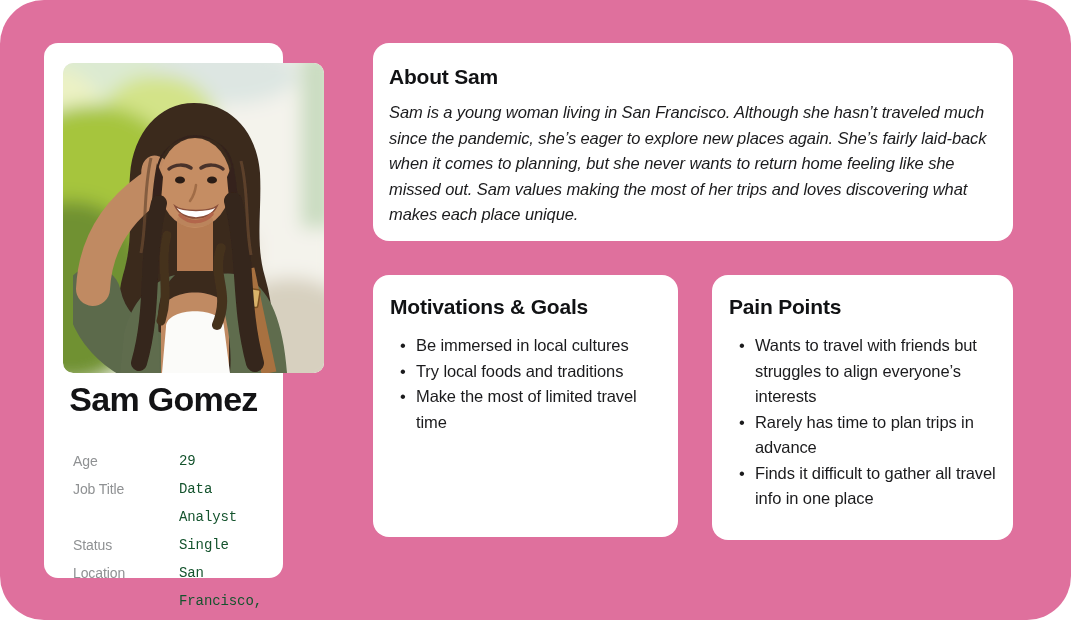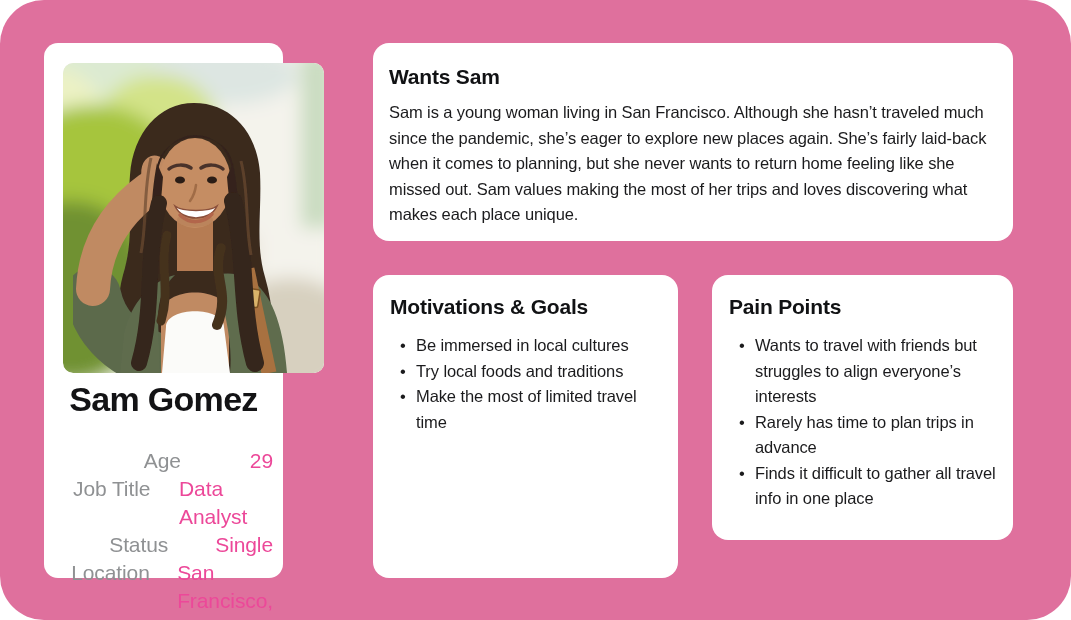--- a/index.html
+++ b/index.html
@@ -28,39 +28,40 @@
     border-radius:10px; overflow:hidden;
     background:#e9ecdf;
   }
   .profile-name {
     position:absolute; left:0; top:337px; width:100%;
     margin:0; text-align:center;
     font-size:34px; font-weight:bold; letter-spacing:-0.7px;
     color:#131315;
   }
   .details { position:absolute; left:29px; top:404px; right:10px; }
-  .detail-row { display:flex; font-size:21px; line-height:28px; letter-spacing:-0.1px;justify-content:flex-end; }
+  .detail-row { display:flex; font-size:14px; line-height:28px; letter-spacing:-0.1px; }
   .detail-label { width:106px; color:#8F9193; flex:0 0 auto; }
-  .detail-value { color:#ec4899; }
+  .detail-value { color:#14532d;font-family:Liberation Mono, monospace; }
 
   
   .about-card       { left:373px; top:43px;  width:640px; height:198px; padding:22px 20px 0 16px; }
-  .motivations-card { left:373px; top:275px; width:305px; height:303px; padding:20px 12px 0 17px; }
+  .motivations-card { left:373px; top:275px; width:305px; height:262px; padding:20px 12px 0 17px; }
   .painpoints-card  { left:712px; top:275px; width:301px; height:265px; padding:20px 10px 0 17px; }
 
   .section-title {
     margin:0;
     font-size:21px; font-weight:bold; letter-spacing:-0.2px;
     color:#111214;
   }
   .about-body {
     margin:11px 0 0;
     max-width:608px;
     font-size:16.5px; line-height:25.5px; letter-spacing:-0.1px;
     color:#1B1B1D;
+    font-style:italic;
   }
   ul.bullets {
     margin:14px 0 0; padding:0 2px 0 26px;
     list-style:none;
   }
   ul.bullets li {
     position:relative;
     font-size:16.5px; line-height:25.5px; letter-spacing:-0.1px;
     color:#1B1B1D;
   }
@@ -170,21 +171,21 @@
         <span class="detail-value">Single</span>
       </div>
       <div class="detail-row">
         <span class="detail-label">Location</span>
         <span class="detail-value">San Francisco, CA</span>
       </div>
     </div>
   </aside>
 
   <section class="card about-card">
-    <h2 class="section-title">Wants Sam</h2>
+    <h2 class="section-title">About Sam</h2>
     <p class="about-body">Sam is a young woman living in San Francisco. Although she hasn’t traveled much since the pandemic, she’s eager to explore new places again. She’s fairly laid-back when it comes to planning, but she never wants to return home feeling like she missed out. Sam values making the most of her trips and loves discovering what makes each place unique.</p>
   </section>
 
   <section class="card motivations-card">
     <h2 class="section-title">Motivations &amp; Goals</h2>
     <ul class="bullets">
       <li>Be immersed in local cultures</li>
       <li>Try local foods and traditions</li>
       <li>Make the most of limited travel time</li>
     </ul>

